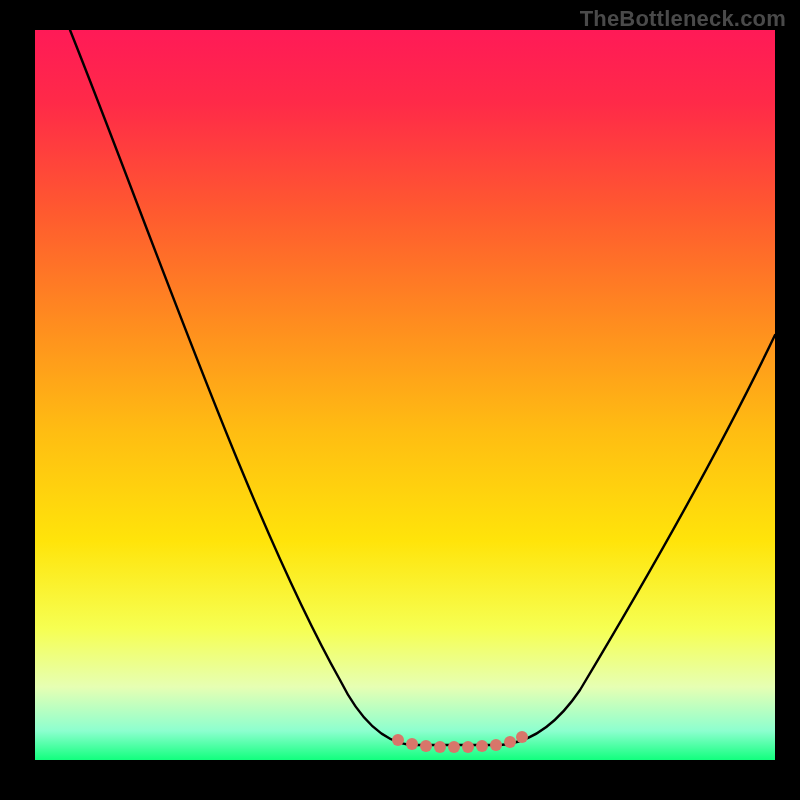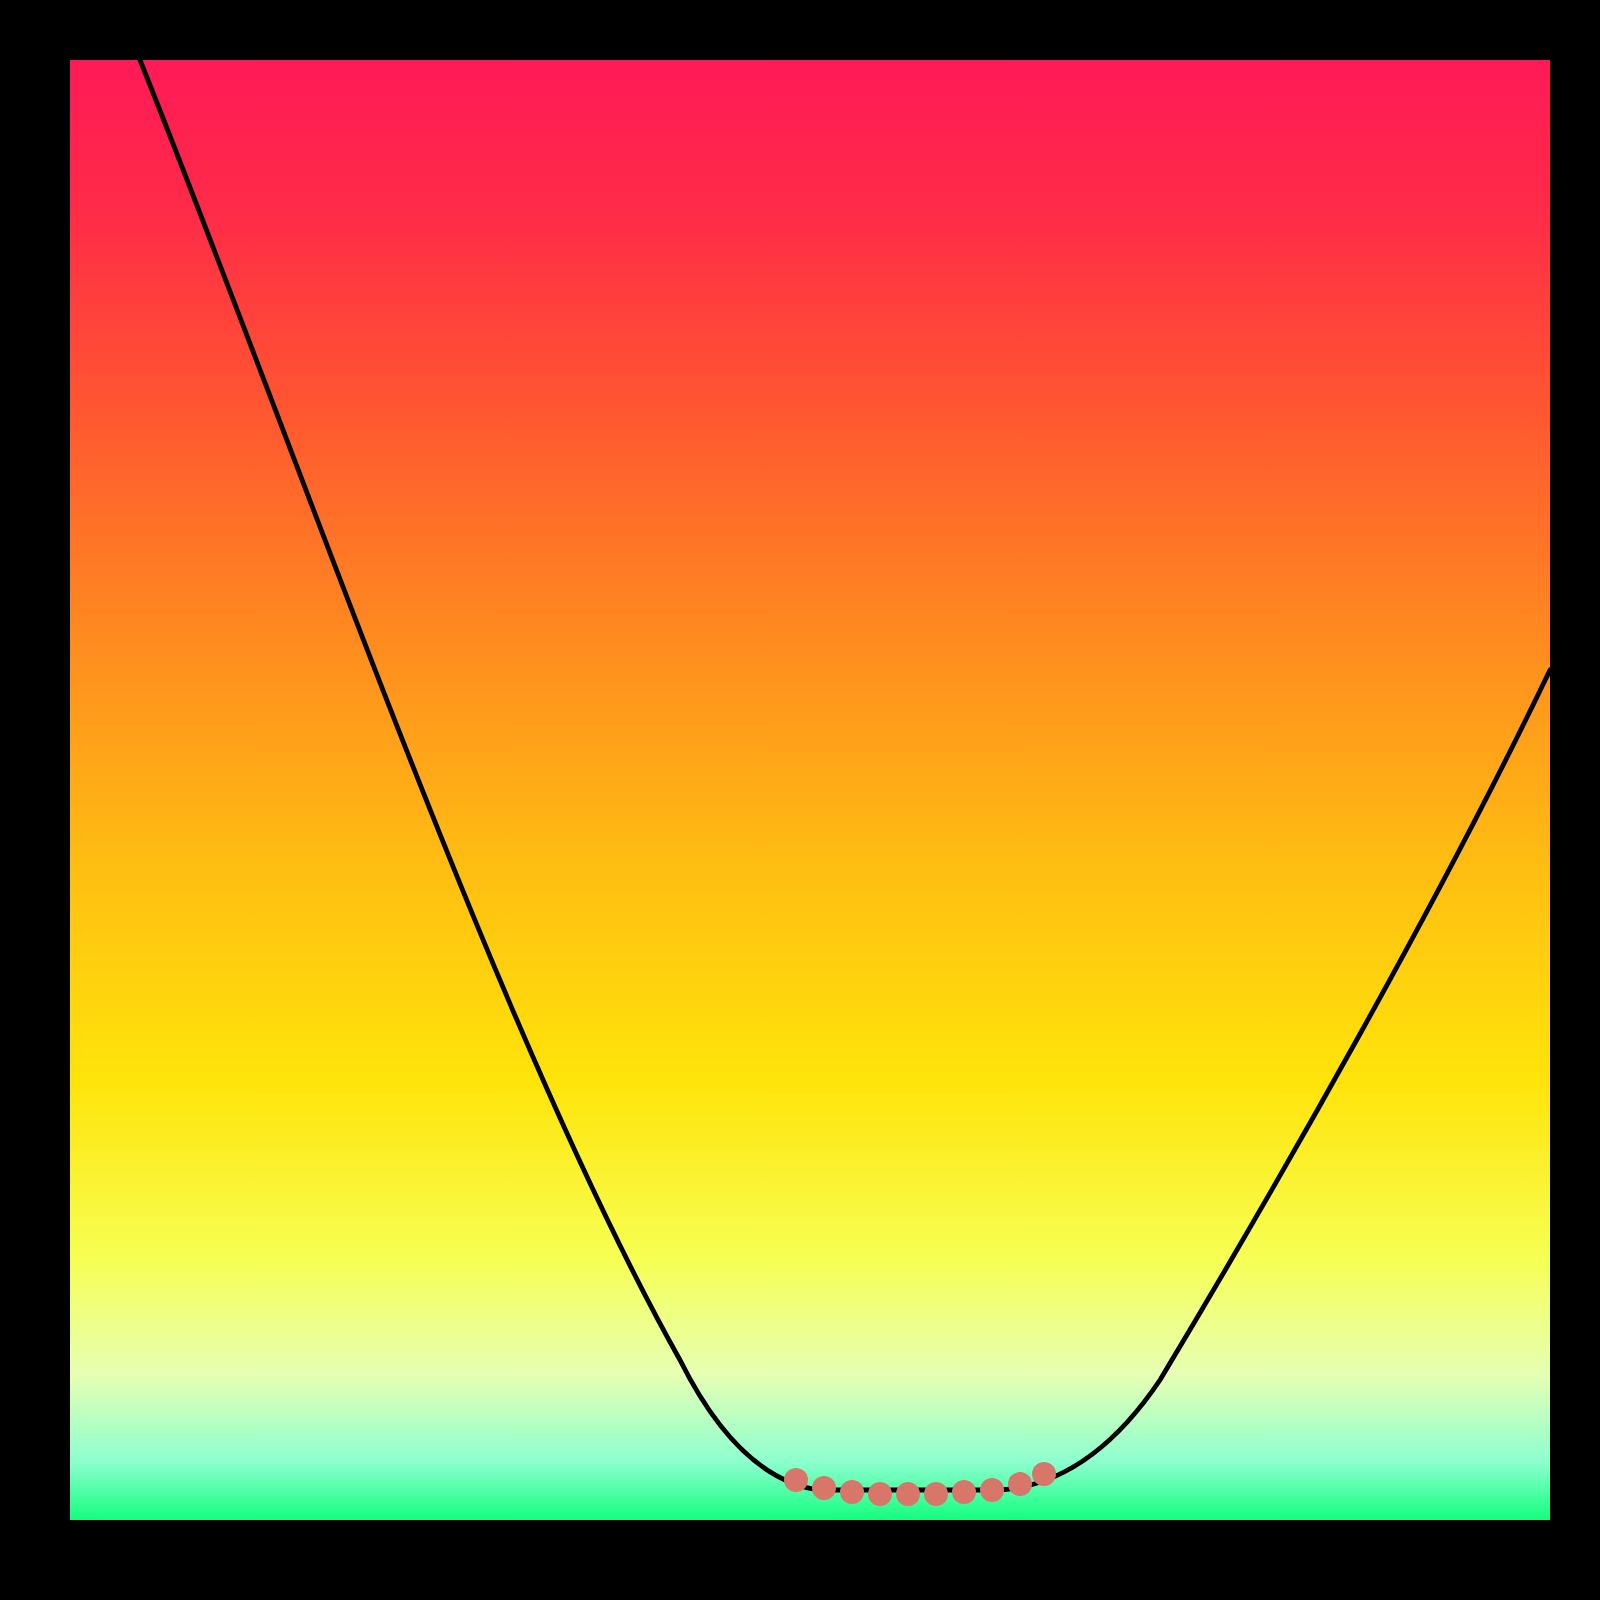--- a/index.html
+++ b/index.html
@@ -30,20 +30,21 @@
   svg.plot {
     position: absolute;
     top: 0;
     left: 0;
   }
 </style>
 </head>
 <body>
 <div class="container">
 
+  <div class="watermark">TheBottleneck.com</div>
 
   <svg class="plot" width="800" height="800" viewBox="0 0 800 800">
     <defs>
 
       <linearGradient id="bg-grad" x1="0" y1="0" x2="0" y2="1">
         <stop offset="0%" stop-color="#ff1a57"></stop>
         <stop offset="10%" stop-color="#ff2a48"></stop>
         <stop offset="25%" stop-color="#ff5a2f"></stop>
         <stop offset="40%" stop-color="#ff8c1f"></stop>
         <stop offset="55%" stop-color="#ffbd12"></stop>

